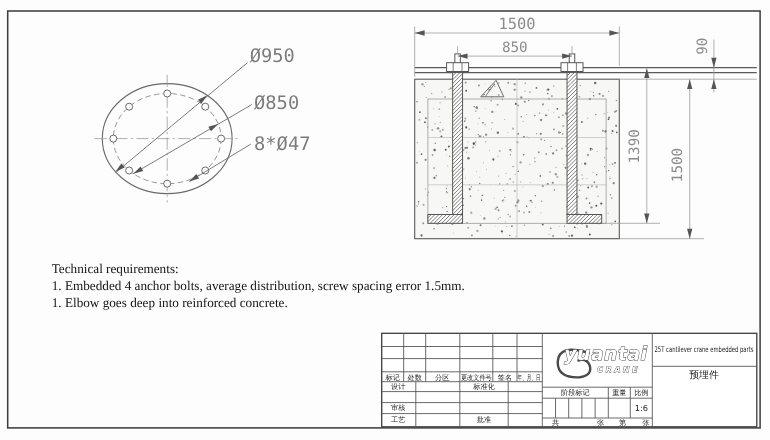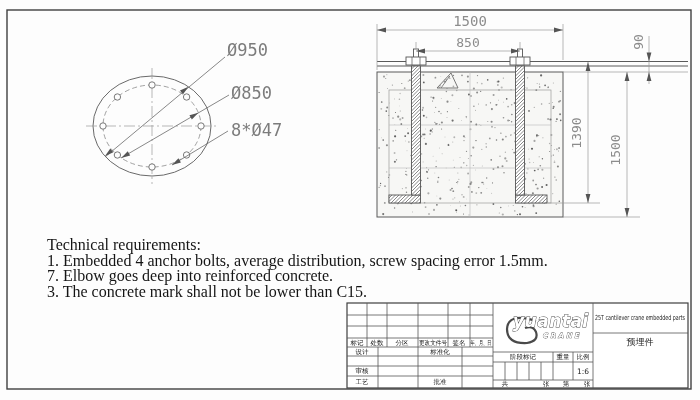--- a/index.html
+++ b/index.html
@@ -12,21 +12,21 @@
   .dimlg{font-size:14px;fill:#8c8c8c;}
   .tb{font-family:"DejaVu Sans",sans-serif;font-size:6.5px;fill:#222;}
   .tbbig{font-family:"DejaVu Sans",sans-serif;font-size:9px;fill:#222;}
   .tben{font-family:"DejaVu Sans",sans-serif;font-size:7px;fill:#222;}
   .tbscale{font-family:"DejaVu Sans",sans-serif;font-size:7.5px;fill:#222;}
   .logoMain{font-family:"DejaVu Sans",sans-serif;font-size:17px;font-weight:bold;font-style:italic;
             fill:#ffffff;stroke:#4a4a4a;stroke-width:0.9;paint-order:stroke;letter-spacing:0.5px;}
   .logoSub{font-family:"DejaVu Sans",sans-serif;font-size:7px;font-weight:bold;font-style:italic;
            fill:#ffffff;stroke:#4a4a4a;stroke-width:0.7;paint-order:stroke;letter-spacing:2.5px;}
   .notes{position:absolute;left:47px;top:237px;width:340px;color:#151515;
-         font-family:"Liberation Serif",serif;font-size:16px;line-height:15.5px;white-space:nowrap;}
+         font-family:"Liberation Serif",serif;font-size:12px;line-height:15.5px;white-space:nowrap;}
   .thin{stroke:#9a9a9a;stroke-width:0.7;fill:none;}
   .med{stroke:#5a5a5a;stroke-width:1;fill:none;}
   .grid{stroke:#555;stroke-width:0.8;fill:none;}
   .arrow{fill:#555;stroke:none;}
 </style>
 </head>
 <body>
 
 <div id="stage">
 
@@ -740,17 +740,16 @@
 
     <line x1="593" y1="333" x2="688" y2="333" class="grid"></line>
     <text class="tben" x="640" y="318" text-anchor="middle" dominant-baseline="central" textLength="90" lengthAdjust="spacingAndGlyphs">25T cantilever crane embedded parts</text>
     <text class="tbbig" x="640" y="342" text-anchor="middle" dominant-baseline="central">预埋件</text>
   </g>
 </svg>
 
 <div class="notes">
   <div>Technical requirements:</div>
   <div>1. Embedded 4 anchor bolts, average distribution, screw spacing error 1.5mm.</div>
-  <div>7. Elbow goes deep into reinforced concrete.</div>
-  <div>3. The concrete mark shall not be lower than C15.</div>
+  <div>1. Elbow goes deep into reinforced concrete.</div>
 </div>
 
 </div>
 
 </body></html>

